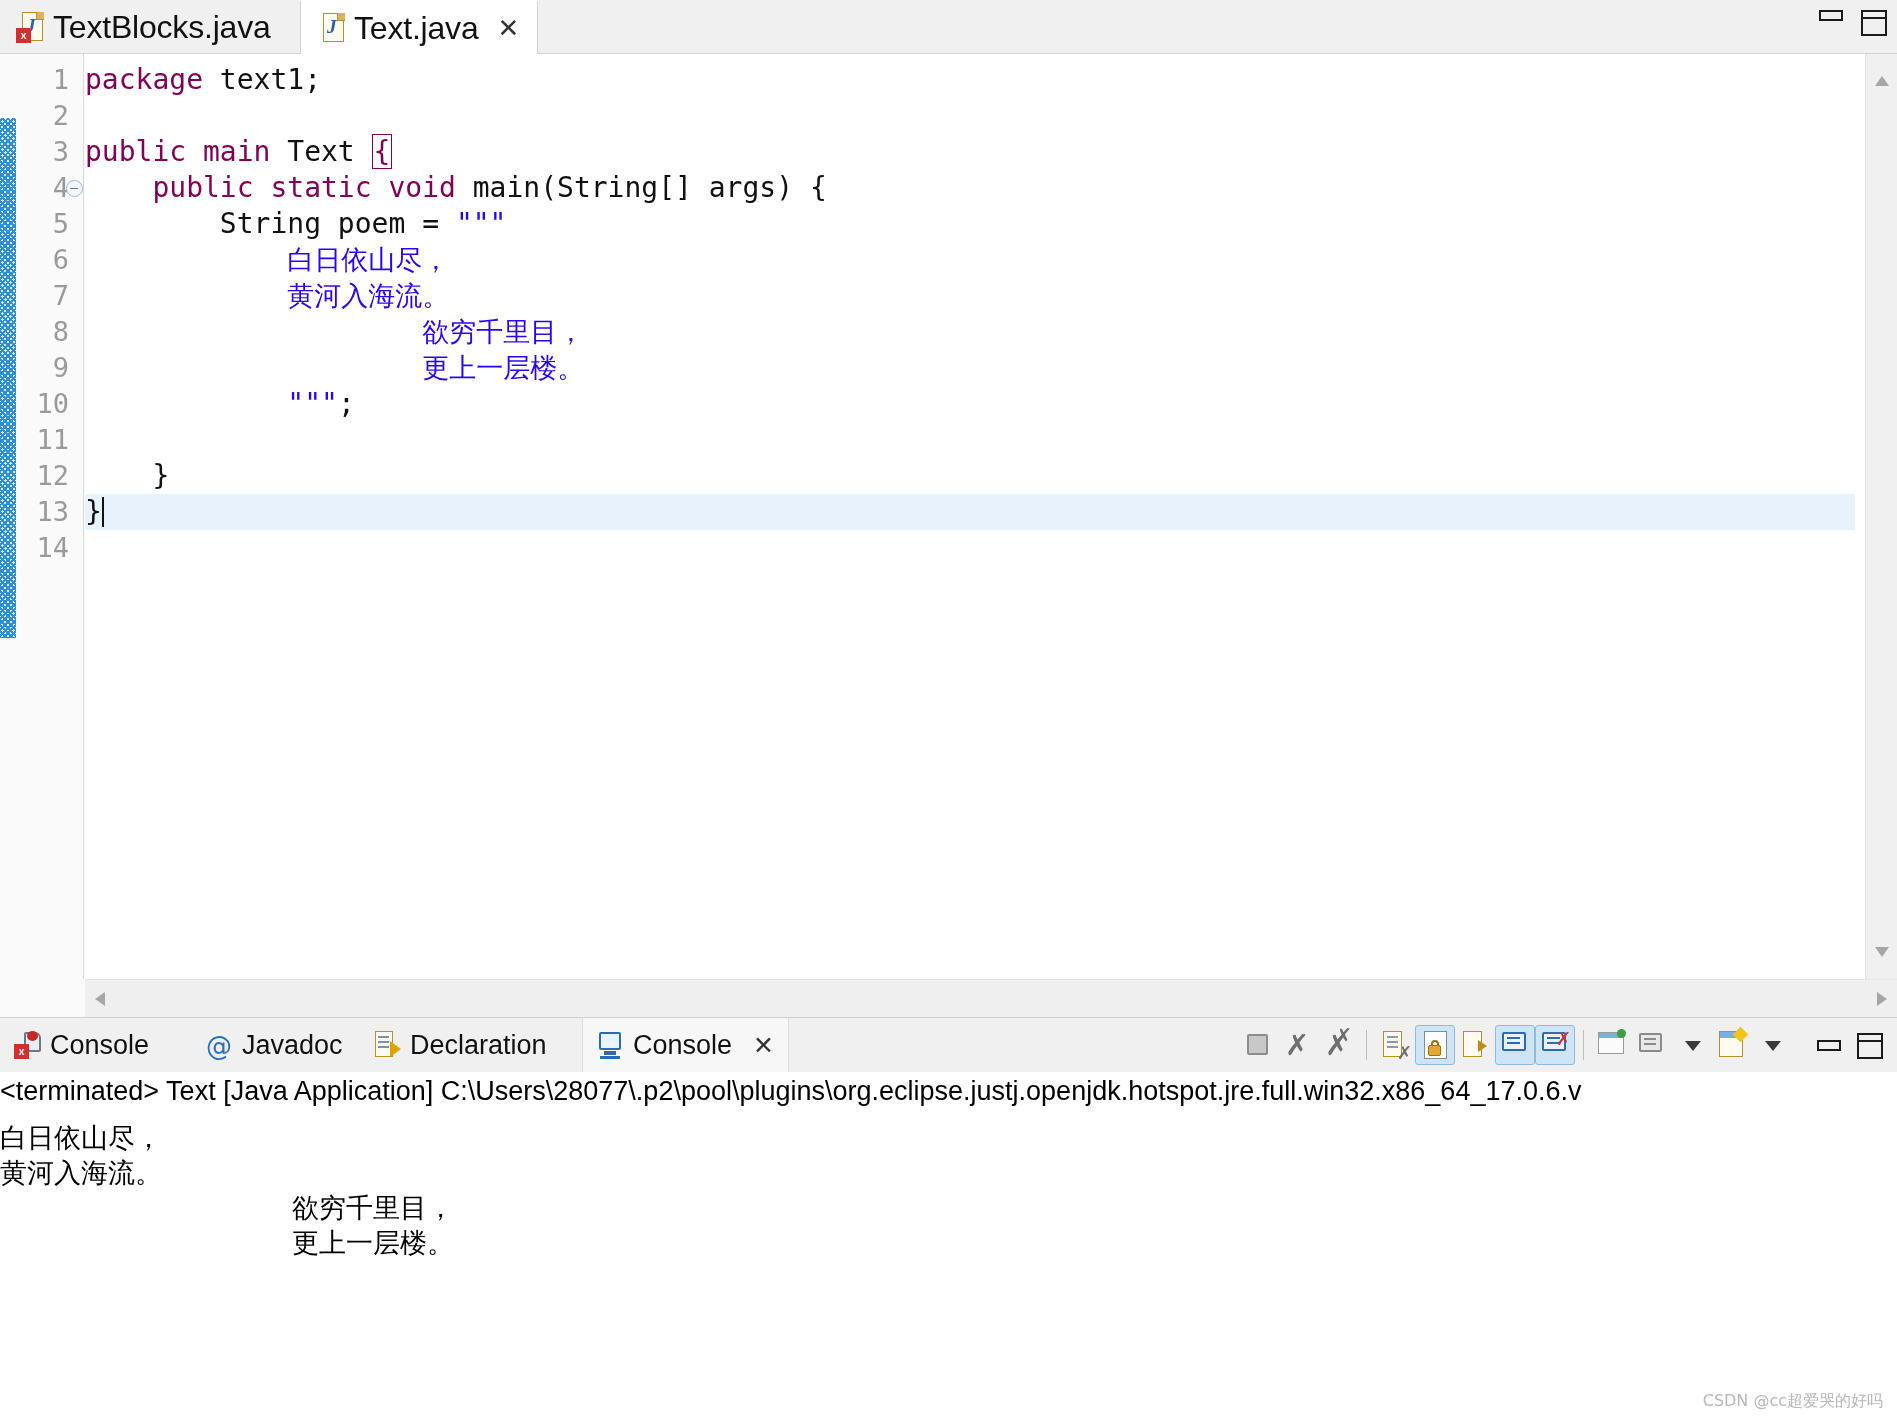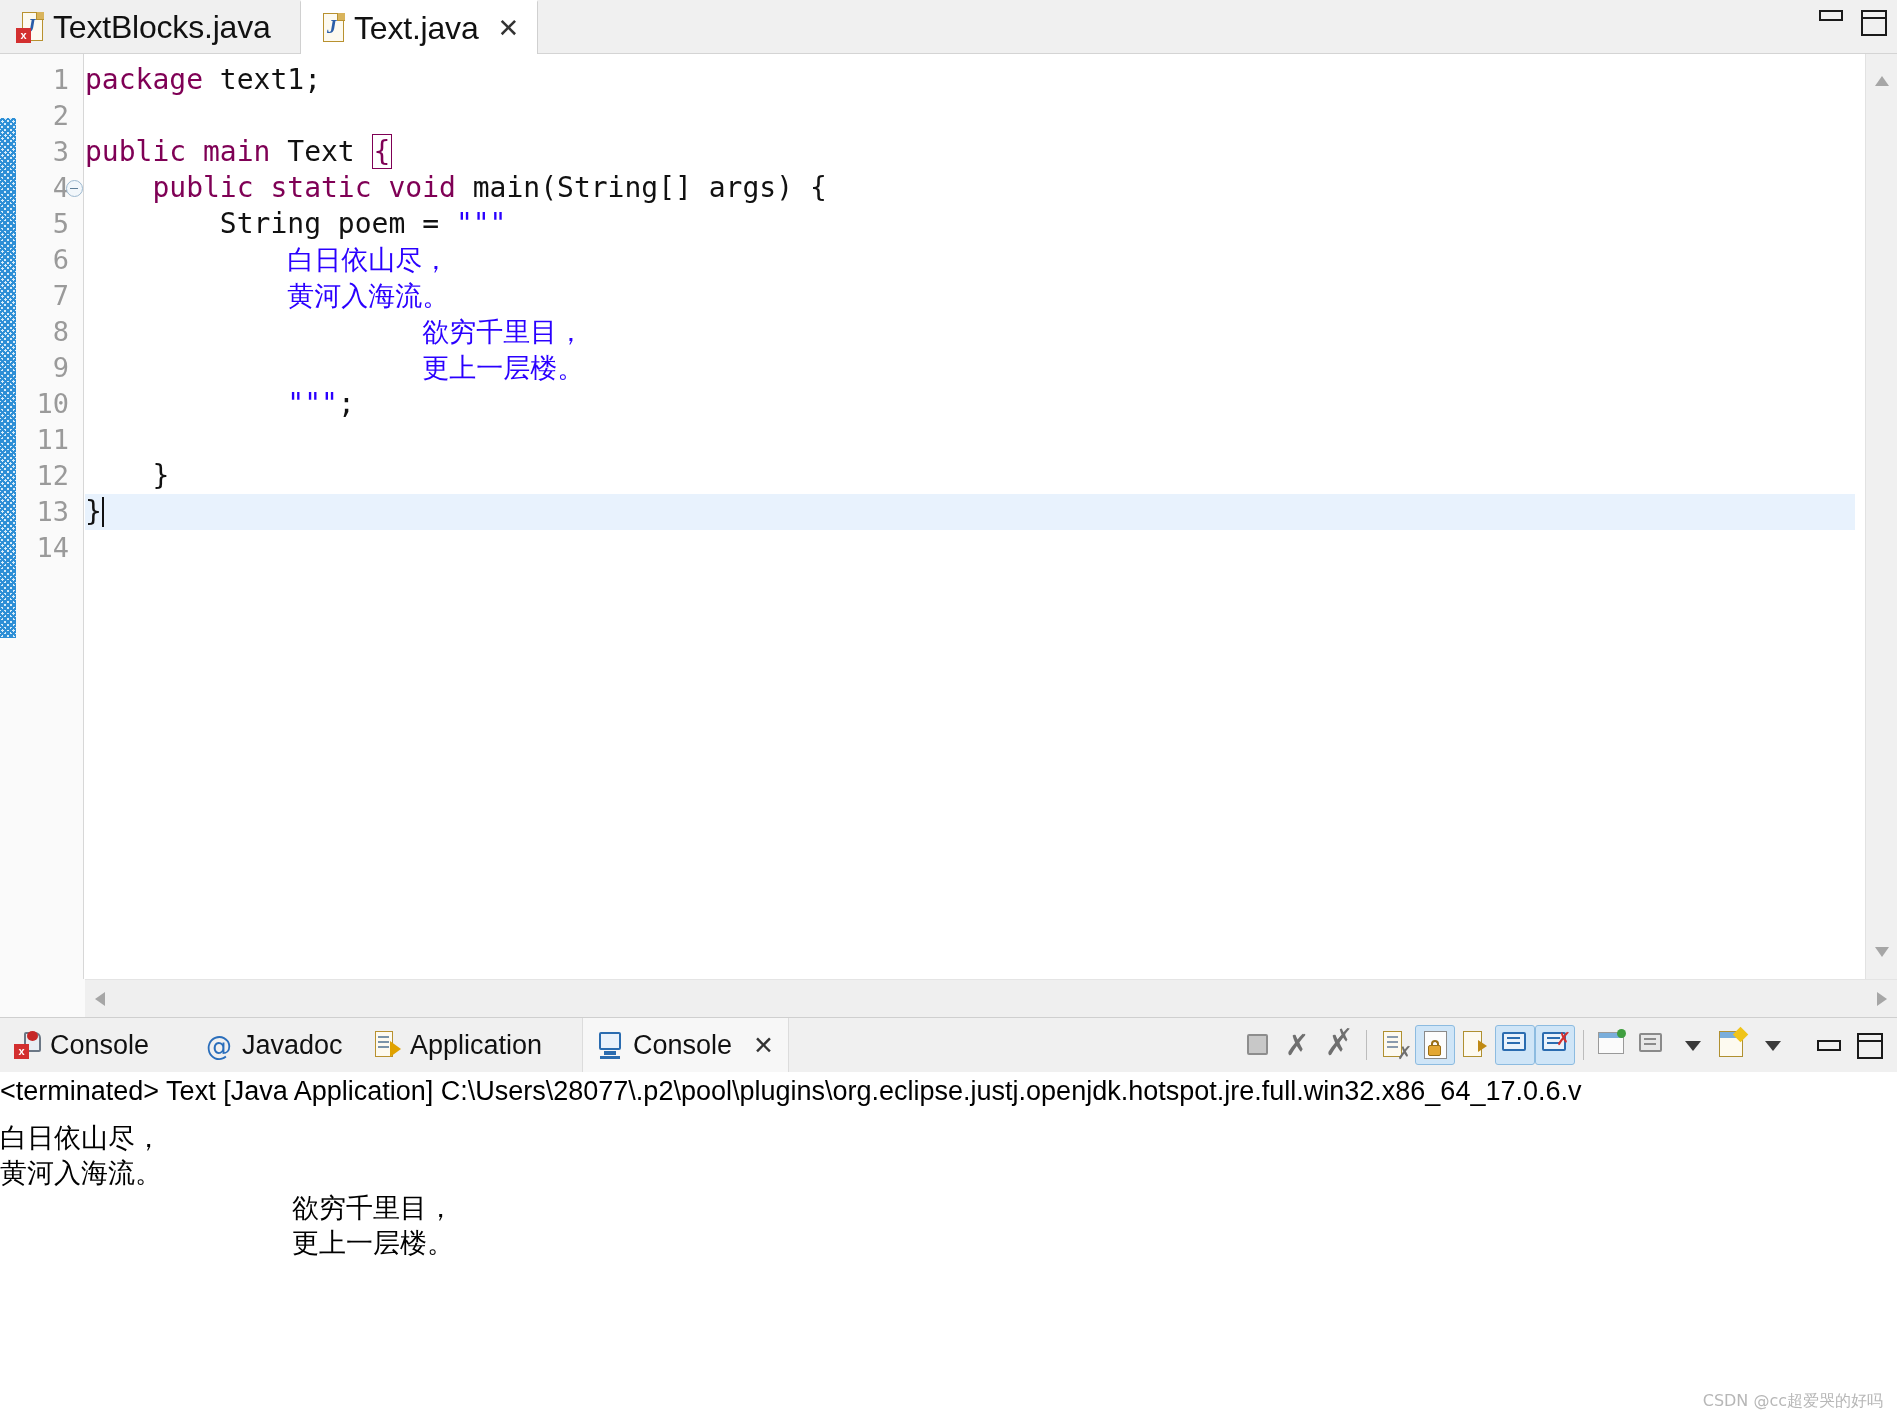--- a/index.html
+++ b/index.html
@@ -359,21 +359,21 @@
         <span class="ico"><span class="ico-at">@</span></span>
         <span>Javadoc</span>
       </div>
 
       <div class="ptab" style="left:360px;">
         <span class="ico ico-decl">
           <span class="d1"></span>
             <span class="d2"></span>
             <span class="d3"></span>
         </span>
-        <span>Application</span>
+        <span>Declaration</span>
       </div>
 
       <div class="ptab active" style="left:582px;">
         <span class="ico ico-console">
           <span class="c1"></span>
             <span class="c2"></span>
             <span class="c3"></span>
         </span>
         <span>Console</span>
         <span class="ptab-close">✕</span>

